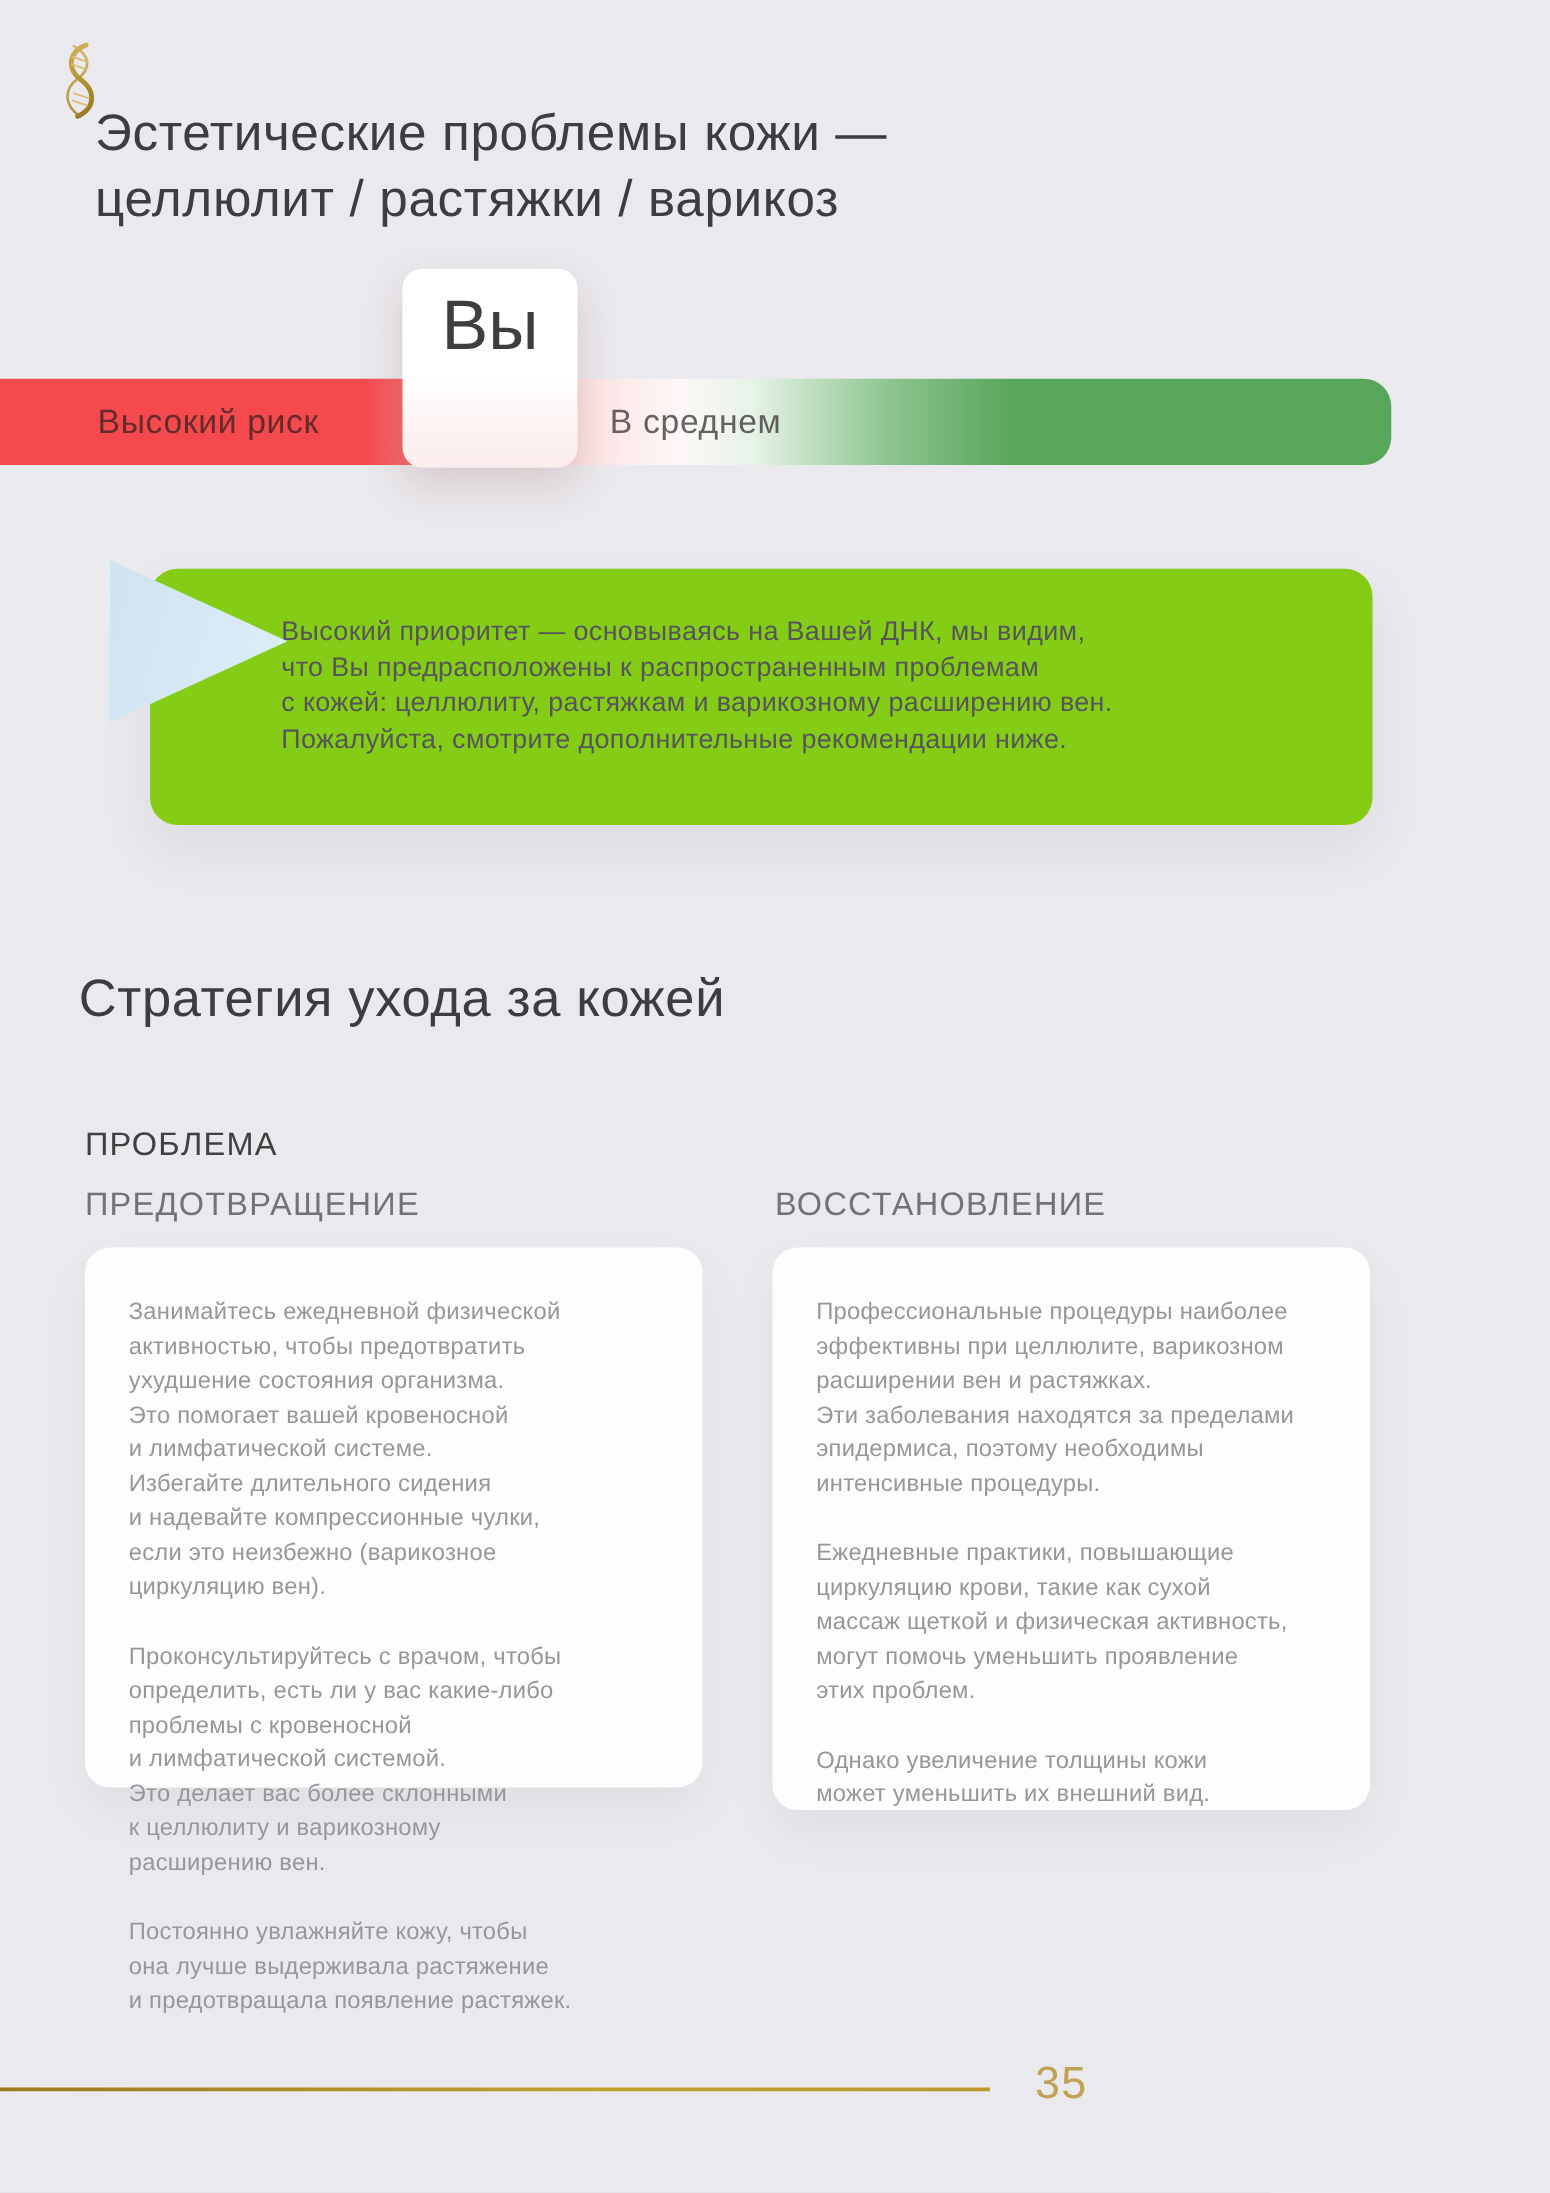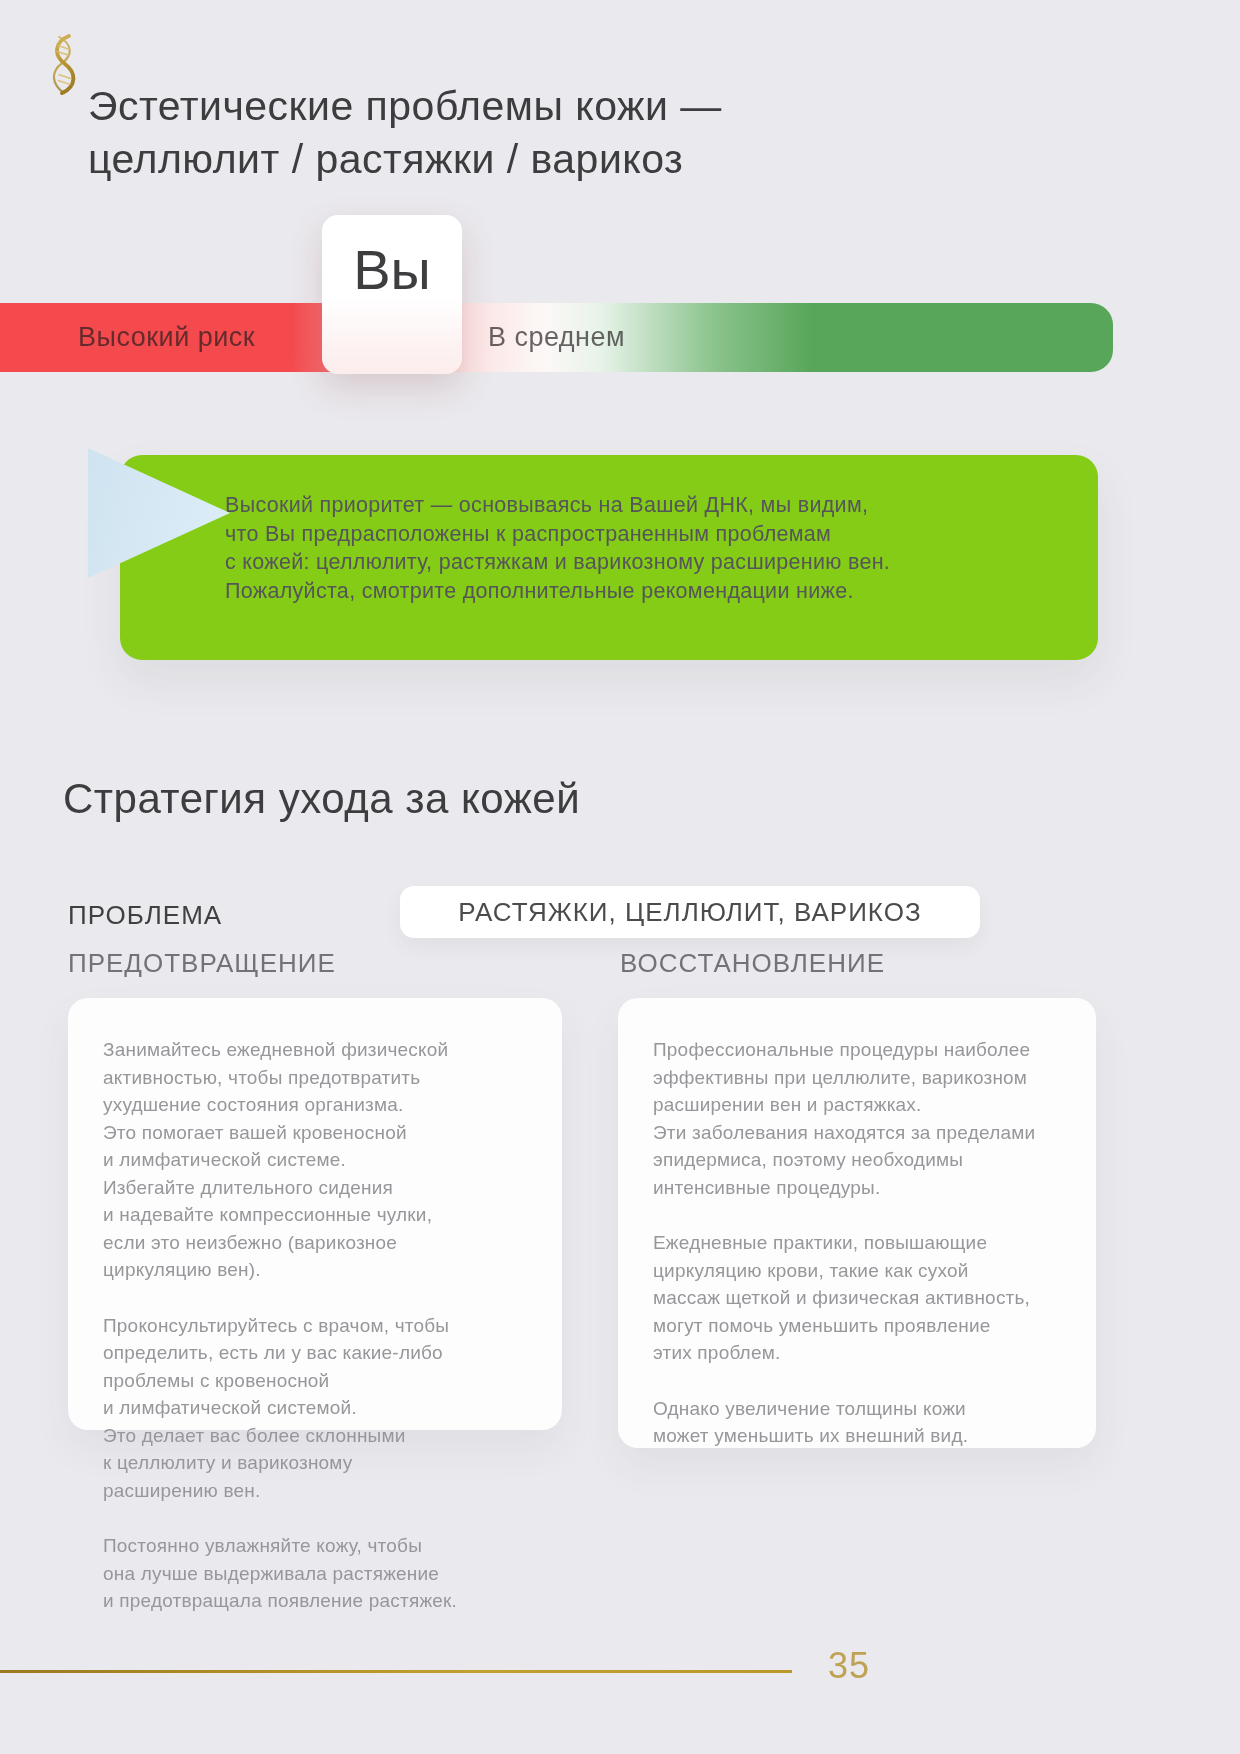--- a/index.html
+++ b/index.html
@@ -10,21 +10,21 @@
     margin:0 auto;
     background:#EAE9ED;
     overflow:hidden;
     font-family:"Liberation Sans","DejaVu Sans",sans-serif;
     font-weight:300;
     color:#3D3D40;
   }
   
   .logo{position:absolute;left:46px;top:34px;width:36px;height:62px;}
   .title{
-    position:absolute;left:88px;top:80px;
+    position:absolute;left:76px;top:80px;
     font-size:41px;line-height:53px;font-weight:300;
     color:#3D3D40;letter-spacing:0.5px;
     white-space:pre-line;margin:0;
   }
   
   .risk-bar{
     position:absolute;left:0;top:303px;width:1113px;height:69px;
     border-radius:0 22px 22px 0;
     background:linear-gradient(90deg,
       #F4494D 0%, #F4494D 26%,
@@ -43,21 +43,21 @@
   .risk-label.low{right:60px;}
   .you-marker{
     position:absolute;left:322px;top:215px;width:140px;height:159px;
     background:linear-gradient(180deg,#FFFFFF 0%,#FFFFFF 52%,#FDF3F3 80%,#FBEDEC 100%);
     border-radius:16px;
     box-shadow:0 14px 34px rgba(140,80,85,0.20);
     z-index:3;
     display:flex;justify-content:center;
   }
   .you-marker span{
-    margin-top:20px;
+    margin-top:10px;
     font-size:56px;line-height:70px;color:#3E3E41;
   }
   
   .callout-tri{
     position:absolute;left:88px;top:448px;width:142px;height:130px;
     background:linear-gradient(105deg,#CFE3F0,#DDEEF8);
     clip-path:polygon(0 0,100% 50%,0 100%);
     z-index:2;
   }
   .callout-card{
@@ -153,21 +153,20 @@
   <div class="callout-card">
     <p>Высокий приоритет — основываясь на Вашей ДНК, мы видим,
 что Вы предрасположены к распространенным проблемам
 с кожей: целлюлиту, растяжкам и варикозному расширению вен.
 Пожалуйста, смотрите дополнительные рекомендации ниже.</p>
   </div>
 
   <h2 class="section-title">Стратегия ухода за кожей</h2>
 
   <div class="problem-label">ПРОБЛЕМА</div>
-  <div class="problem-badge">РАСТЯЖКИ, ЦЕЛЛЮЛИТ, ВАРИКОЗ</div>
 
   <div class="col-header prevention">ПРЕДОТВРАЩЕНИЕ</div>
   <div class="col-header recovery">ВОССТАНОВЛЕНИЕ</div>
 
   <div class="card left">
     <p>Занимайтесь ежедневной физической
 активностью, чтобы предотвратить
 ухудшение состояния организма.
 Это помогает вашей кровеносной
 и лимфатической системе.

